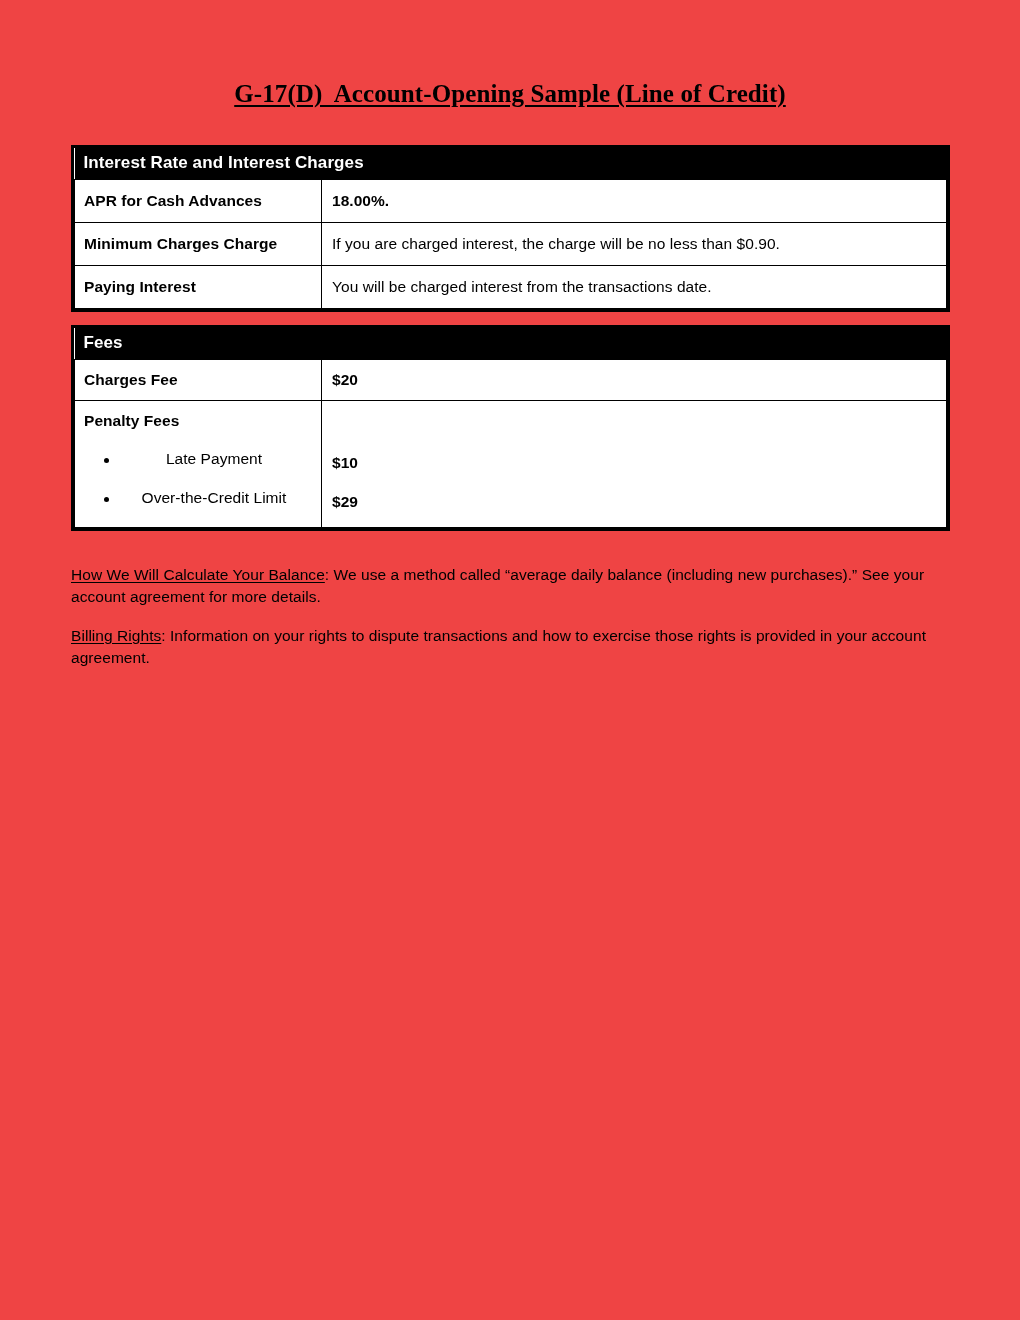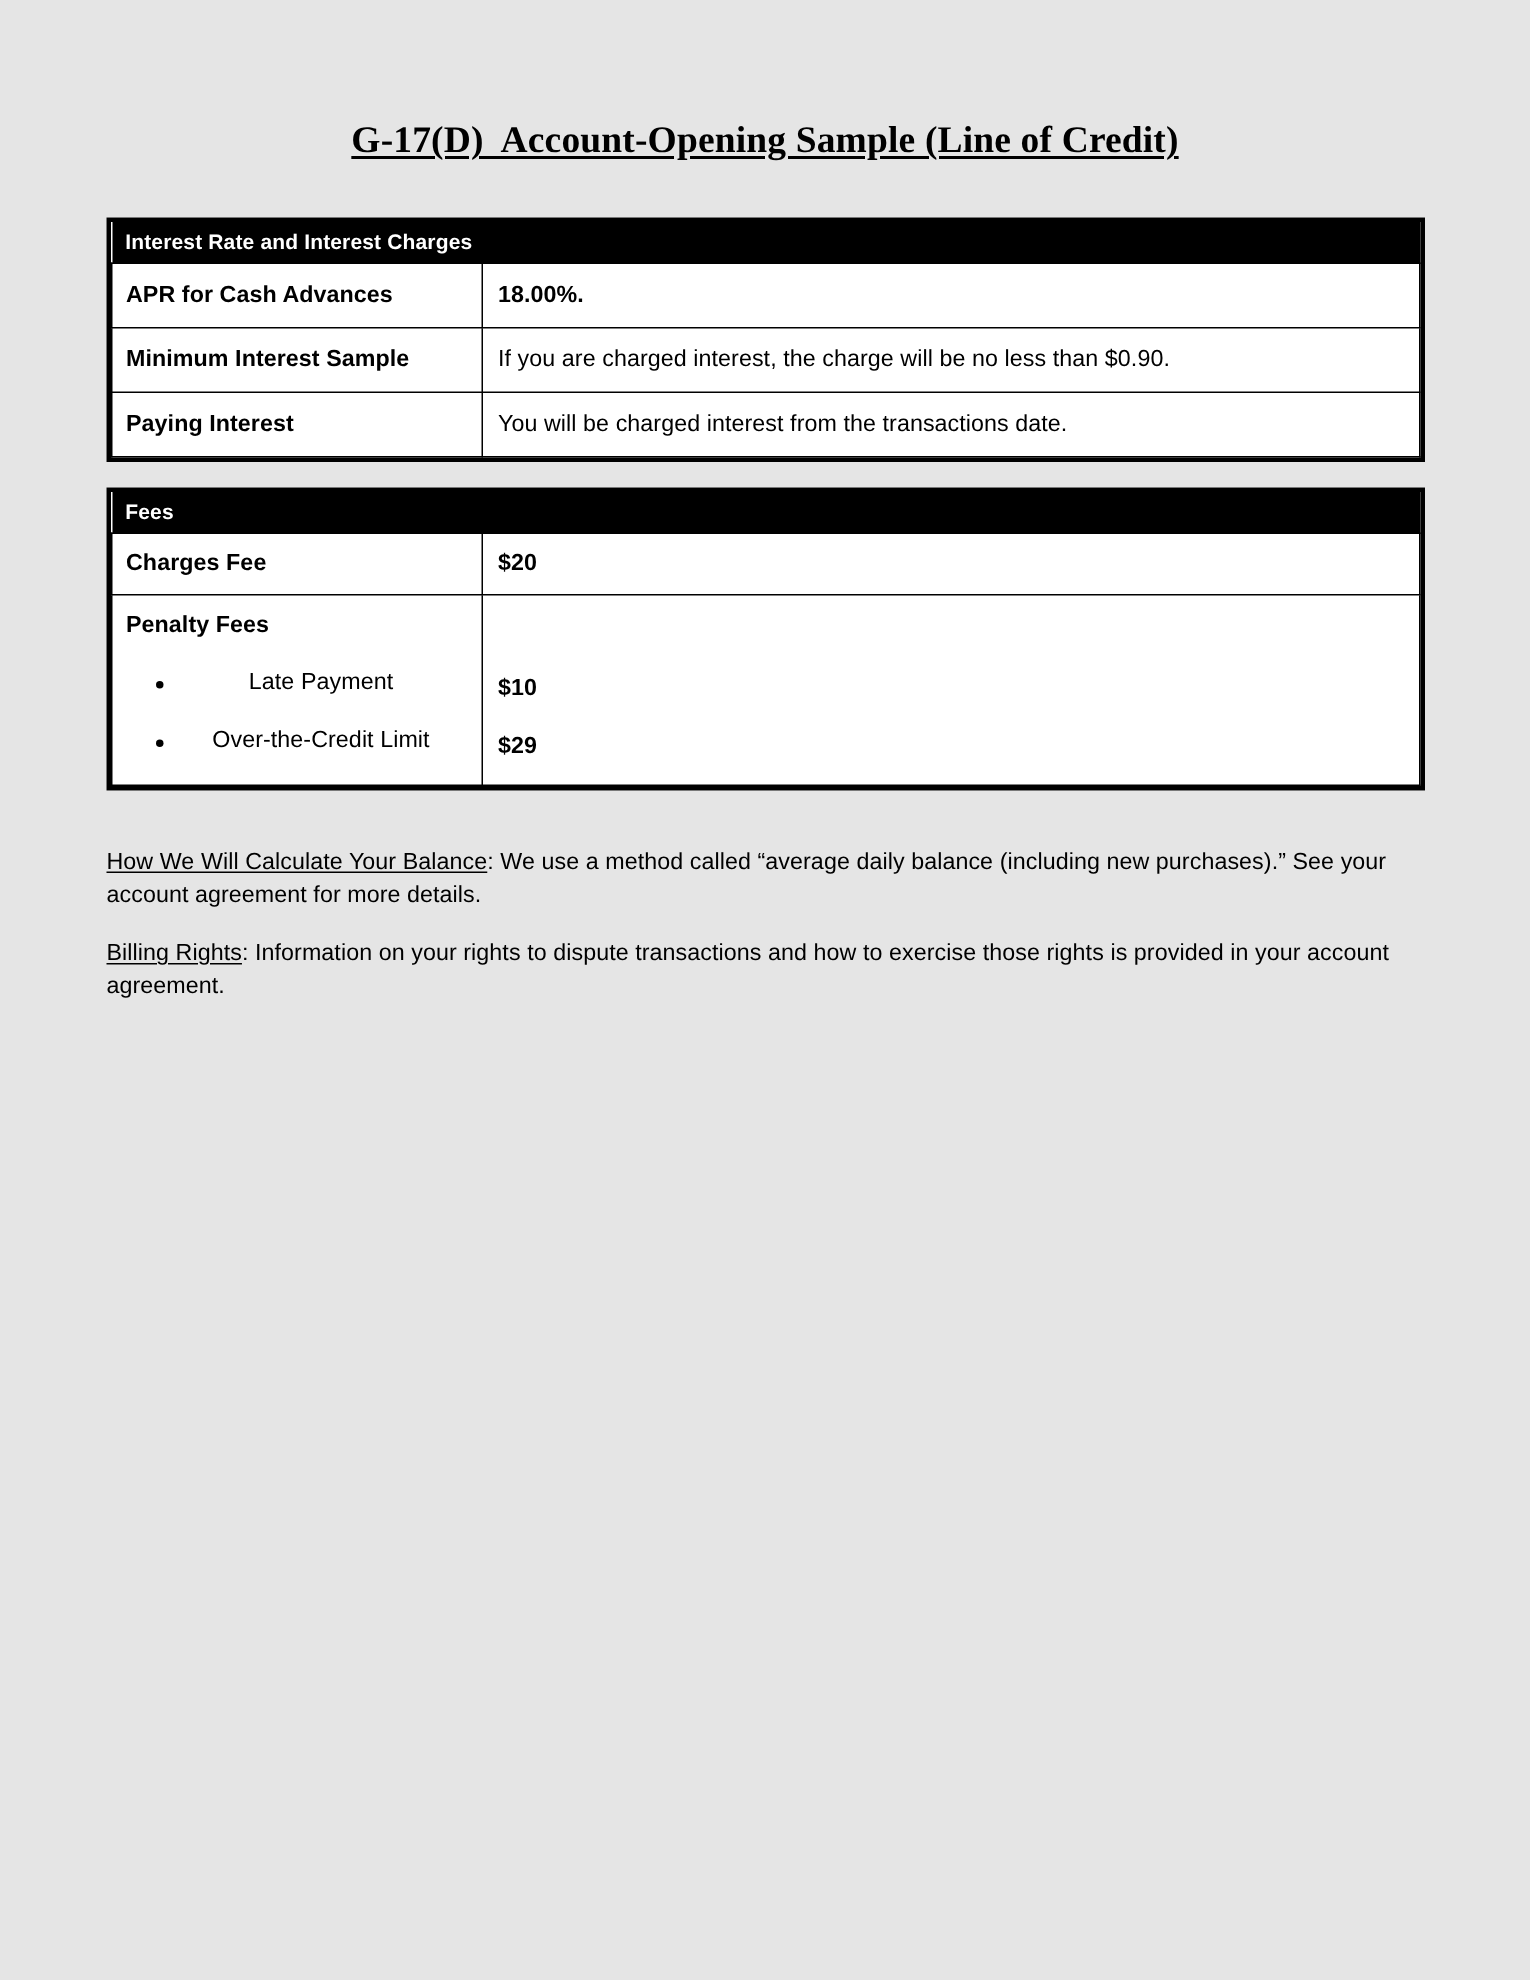--- a/index.html
+++ b/index.html
@@ -15,21 +15,21 @@
     color: #000000;
     overflow: hidden;
   }
 
   .page {
     position: absolute;
     left: 0;
     top: 0;
     width: 1020px;
     height: 1320px;
-    background: #e5e5e5;
+    background: #ef4444;
   }
 
   
   .doc-title {
     position: absolute;
     left: 0;
     top: 80px;
     width: 1020px;
     text-align: center;
     font-family: "Liberation Serif", serif;
@@ -59,21 +59,21 @@
     border-collapse: collapse;
     table-layout: fixed;
   }
   .disc-table col.label-col { width: 247px; }
   .disc-table col.value-col { width: auto; }
 
   .tbl-header td {
     background: #000000;
     color: #ffffff;
     font-weight: bold;
-    font-size: 14px;
+    font-size: 17px;
     padding: 5px 9px 6px 9px;
     letter-spacing: 0.1px;
   }
 
   .disc-table td {
     border: 1.5px solid #000000;
     vertical-align: top;
     box-sizing: border-box;
   }
   .tbl-header td { border: none; }
@@ -178,21 +178,21 @@
       </colgroup>
       <tbody>
         <tr class="tbl-header">
           <td colspan="2">Interest Rate and Interest Charges</td>
         </tr>
         <tr class="data-row">
           <td class="cell-label">APR for Cash Advances</td>
           <td class="cell-value bold-val">18.00%.</td>
         </tr>
         <tr class="data-row">
-          <td class="cell-label">Minimum Interest Sample</td>
+          <td class="cell-label">Minimum Charges Charge</td>
           <td class="cell-value">If you are charged interest, the charge will be no less than $0.90.</td>
         </tr>
         <tr class="data-row">
           <td class="cell-label">Paying Interest</td>
           <td class="cell-value">You will be charged interest from the transactions date.</td>
         </tr>
       </tbody>
     </table>
   </div>
 

